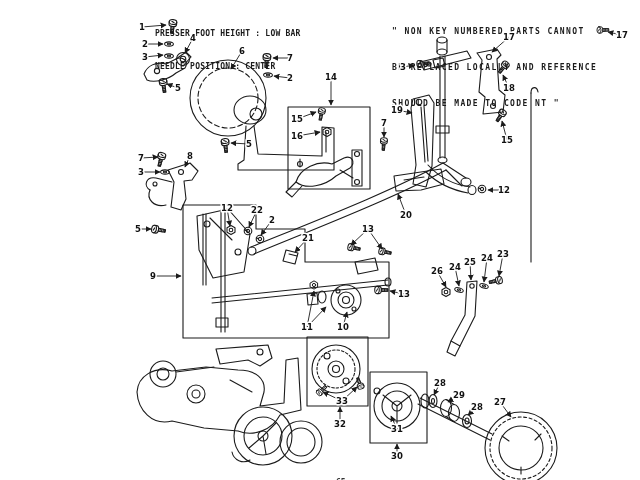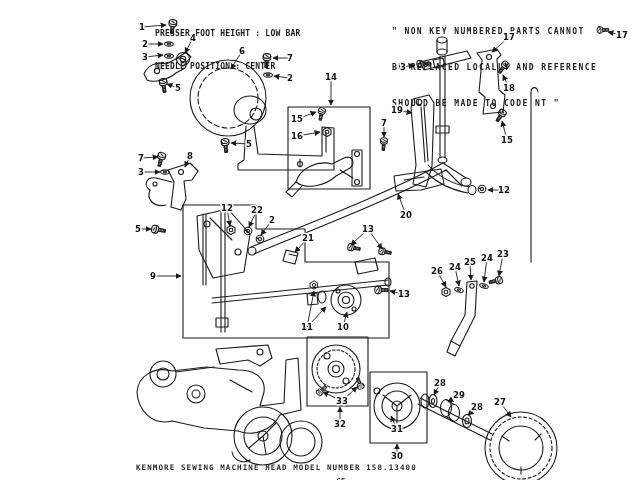--- a/index.html
+++ b/index.html
@@ -344,14 +344,13 @@
         <line x1="459" y1="395" x2="448" y2="402" class="leader" marker-end="url(#ah)"></line>
         <text x="459" y="395" class="pnum">29</text>
         <line x1="477" y1="407" x2="468" y2="415" class="leader" marker-end="url(#ah)"></line>
         <text x="477" y="407" class="pnum">28</text>
         <line x1="500" y1="402" x2="511" y2="417" class="leader" marker-end="url(#ah)"></line>
         <text x="500" y="402" class="pnum">27</text>
       </g>
   </svg>
 
   <div class="pagecode">65</div>
-  <div class="footer">KENMORE SEWING MACHINE HEAD MODEL NUMBER 158.13400</div>
 </div>
 
 </body></html>

